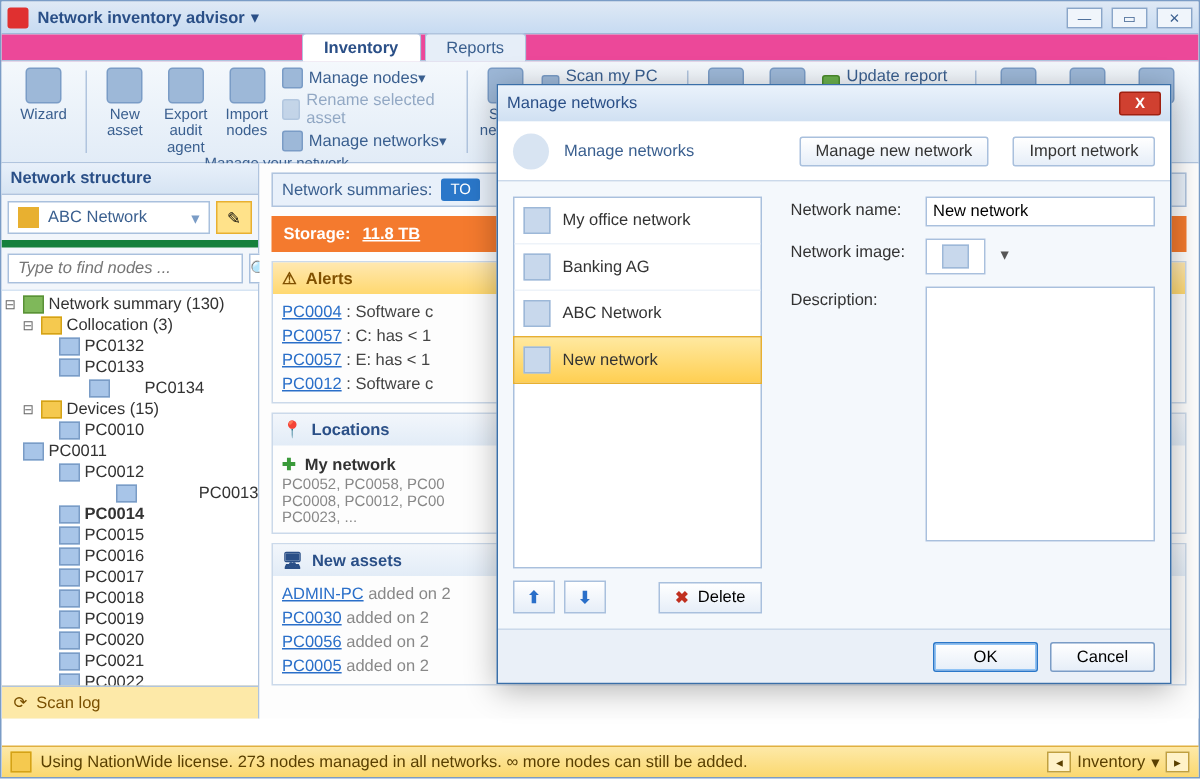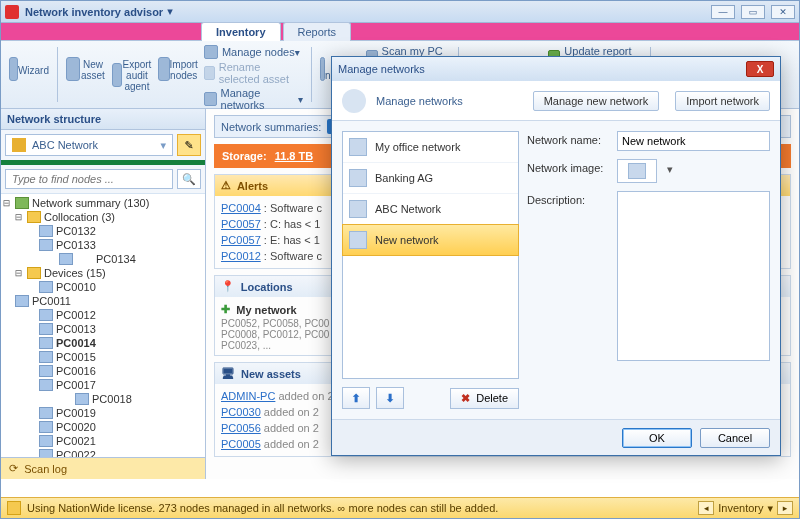--- a/index.html
+++ b/index.html
@@ -9,30 +9,30 @@
 .titlebar .title { color: #2a4f87; font-weight: bold; flex: 0 0 auto; }
 .titlebar .dropdown { margin-left: 4px; color: #2a4f87; }
 .titlebar .wincontrols { margin-left: auto; display: flex; gap: 6px; }
 .titlebar .wincontrols div { width: 24px; height: 14px; border: 1px solid #8aa6c9; background: #f0f5fb; text-align: center; line-height: 12px; font-size: 9px; color: #3a5f8f; cursor: pointer; }
 .tabstrip { height: 18px; background: #ec4899; display: flex; align-items: center; padding-left: 200px; border-bottom: 1px solid #b0c4de; }
 .tabstrip .tab { padding: 3px 14px; border: 1px solid #b0c4de; border-bottom: none; background: #e6eef8; color: #3a5f8f; margin-right: 2px; border-radius: 3px 3px 0 0; cursor: pointer; }
 .tabstrip .tab.active { background: #fff; font-weight: bold; color: #2a4f87; }
 .ribbon { height: 68px; background: linear-gradient(#f4f8fc,#e2ecf7); border-bottom: 1px solid #b0c4de; display: flex; padding: 2px 4px; gap: 2px; }
 .rgroup { display: flex; flex-direction: column; align-items: center; padding: 2px 4px; }
 .rgroup .iconrow { display: flex; gap: 6px; align-items: flex-start; }
-.rbtn { display: flex; flex-direction: row; align-items: center; width: 40px; cursor: pointer; margin-top: 12px; }
+.rbtn { display: flex; flex-direction: column; align-items: center; width: 40px; cursor: pointer; }
 .rbtn .ricon { width: 24px; height: 24px; background: #9db8d8; border: 1px solid #7a9cc6; border-radius: 3px; }
 .rbtn .rlabel { font-size: 10px; color: #3a5f8f; text-align: center; line-height: 11px; margin-top: 2px; }
 .rmini { display: flex; flex-direction: column; gap: 2px; }
 .rminiitem { display: flex; align-items: center; font-size: 10px; color: #3a5f8f; cursor: pointer; }
 .rminiitem .mi { width: 14px; height: 14px; background: #9db8d8; border: 1px solid #7a9cc6; margin-right: 4px; border-radius: 2px; }
 .rsep { width: 1px; background: #b0c4de; margin: 4px 2px; }
 .rfoot { font-size: 10px; color: #3a5f8f; margin-top: auto; }
 .body { display: flex; height: 370px; }
-.leftpane { width: 205px; border-right: 1px solid #b0c4de; display: flex; flex-direction: column; background: #f2f6fb; }
+.leftpane { width: 172px; border-right: 1px solid #b0c4de; display: flex; flex-direction: column; background: #f2f6fb; }
 .panehdr { background: linear-gradient(#e8f0fa,#d6e4f3); border-bottom: 1px solid #b0c4de; padding: 4px 6px; color: #2a4f87; font-weight: bold; }
 .netselect { display: flex; padding: 4px; gap: 4px; }
 .netselect .combo { flex: 1; background: #fff; border: 1px solid #a9c0dd; padding: 3px 6px; color: #3a5f8f; display: flex; align-items: center; cursor: pointer; }
 .netselect .combo .ci { width: 14px; height: 14px; background: #e8b030; margin-right: 6px; }
 .netselect .combo .cd { margin-left: auto; color: #7a9cc6; }
 .netselect .hl { width: 24px; background: #ffe28a; border: 1px solid #e8b030; display: flex; align-items: center; justify-content: center; cursor: pointer; }
 .search { display: flex; padding: 4px; gap: 4px; border-top: 5px solid #15803d; border-bottom: 1px solid #d6e4f3; }
 .search input { flex: 1; border: 1px solid #a9c0dd; padding: 3px 6px; color: #888; font-style: italic; }
 .search .sbtn { width: 24px; border: 1px solid #a9c0dd; background: #fff; cursor: pointer; display: flex; align-items: center; justify-content: center; color: #5a7fab; }
 .tree { flex: 1; overflow: auto; background: #fff; padding: 2px 0; font-size: 11px; color: #333; }
@@ -64,21 +64,21 @@
 
 
 .dialog { position: absolute; left: 330px; top: 55px; width: 450px; height: 400px; background: #f4f8fc; border: 1px solid #3a6fa8; box-shadow: 0 4px 20px rgba(0,0,0,.3); display: flex; flex-direction: column; }
 .dialog .dtitle { height: 24px; background: linear-gradient(#eaf2fb,#d0e0f2); display: flex; align-items: center; padding: 0 6px; color: #2a4f87; }
 .dialog .dtitle .dclose { margin-left: auto; width: 28px; height: 16px; background: #d04030; color: #fff; text-align: center; line-height: 15px; border: 1px solid #a02010; border-radius: 2px; cursor: pointer; font-size: 10px; font-weight:bold;}
 .dialog .dheader { height: 40px; background: #fff; border-bottom: 1px solid #cbd9ea; display: flex; align-items: center; padding: 0 10px; gap: 10px; }
 .dialog .dheader .dhicon { width: 24px; height: 24px; background: #d8e4f2; border-radius: 12px; }
 .dialog .dheader .dhlabel { color: #3a5f8f; flex: 0 0 auto; }
 .dialog .dheader .dhbtn { margin-left: auto; padding: 3px 10px; border: 1px solid #a9c0dd; background: linear-gradient(#fff,#e6eef8); color: #333; cursor: pointer; border-radius: 2px; font-size:11px;}
 .dialog .dheader .dhbtn + .dhbtn { margin-left: 6px; }
-.dialog .dbody { flex: 1; display: flex; padding: 10px; gap: 8px; }
+.dialog .dbody { flex: 1; display: flex; padding: 10px; gap: 19px; }
 .netlist { width: 180px; display: flex; flex-direction: column; }
 .netlist .items { flex: 1; border: 1px solid #a9c0dd; background: #fff; }
 .netlist .item { display: flex; align-items: center; padding: 6px 6px; gap: 8px; border-bottom: 1px solid #eef3f9; cursor: pointer; color: #333; }
 .netlist .item .ii { width: 18px; height: 18px; background: #c8d8ec; border: 1px solid #9db8d8; }
 .netlist .item.selected { background: linear-gradient(#ffe9a0,#ffcf52); border: 1px solid #e8b030; margin: -1px; position: relative; }
 .netlist .ctrls { display: flex; gap: 6px; margin-top: 8px; align-items: center; }
 .netlist .ctrls .arrow { width: 28px; height: 22px; border: 1px solid #a9c0dd; background: linear-gradient(#fff,#e6eef8); cursor: pointer; display:flex;align-items:center;justify-content:center;color:#2a6fc9;font-weight:bold;}
 .netlist .ctrls .del { margin-left: auto; padding: 3px 10px; border: 1px solid #a9c0dd; background: linear-gradient(#fff,#e6eef8); cursor: pointer; display:flex;align-items:center;gap:6px;}
 .netlist .ctrls .del .dx { color: #c03020; font-weight: bold; }
 .form { flex: 1; display: flex; flex-direction: column; gap: 8px; }
@@ -248,21 +248,21 @@
         <div class="node" style="">
           <span class="tw"></span>
           <span class="ic pc"></span>
           <span class="lbl">PC0011</span>
         </div>
         <div class="node" style="padding-left: 24px;">
           <span class="tw"></span>
           <span class="ic pc"></span>
           <span class="lbl">PC0012</span>
         </div>
-        <div class="node" style="padding-left: 24px;">
+        <div class="node" style="padding-left: 24px; justify-content: space-between;">
           <span class="tw"></span>
           <span class="ic pc"></span>
           <span class="lbl">PC0013</span>
         </div>
         <div class="node" style="padding-left: 24px; font-weight: bold;">
           <span class="tw"></span>
           <span class="ic pc"></span>
           <span class="lbl">PC0014</span>
         </div>
         <div class="node" style="padding-left: 24px;">
@@ -273,21 +273,21 @@
         <div class="node" style="padding-left: 24px;">
           <span class="tw"></span>
           <span class="ic pc"></span>
           <span class="lbl">PC0016</span>
         </div>
         <div class="node" style="padding-left: 24px;">
           <span class="tw"></span>
           <span class="ic pc"></span>
           <span class="lbl">PC0017</span>
         </div>
-        <div class="node" style="padding-left: 24px; margin-left: 36px;">
+        <div class="node" style="padding-left: 24px;">
           <span class="tw"></span>
           <span class="ic pc"></span>
           <span class="lbl">PC0018</span>
         </div>
         <div class="node" style="padding-left: 24px;">
           <span class="tw"></span>
           <span class="ic pc"></span>
           <span class="lbl">PC0019</span>
         </div>
         <div class="node" style="padding-left: 24px;">

